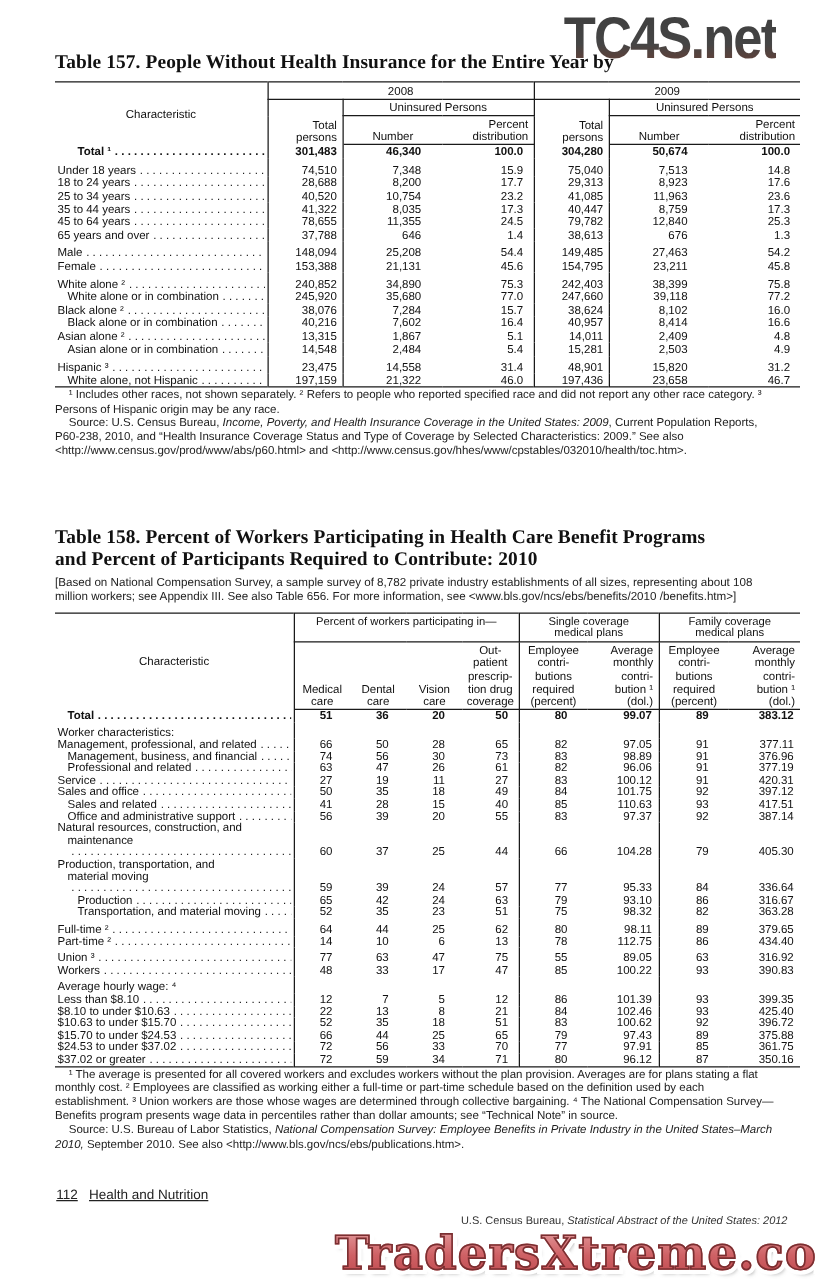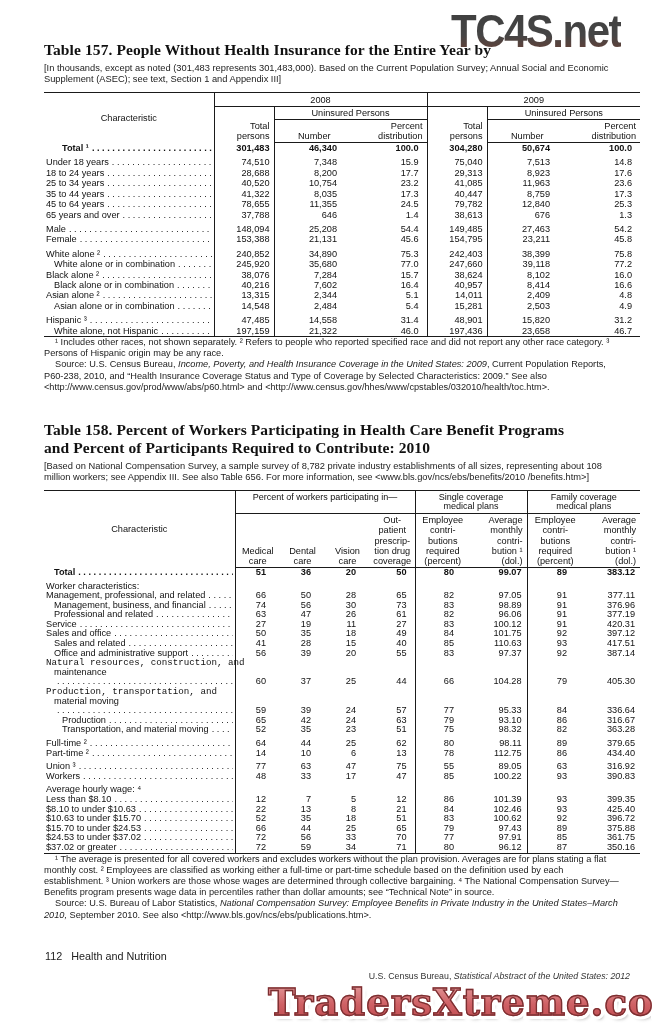--- a/index.html
+++ b/index.html
@@ -24,21 +24,21 @@
   th.grp{text-align:center;padding:2px 0 1px;vertical-align:top;font-size:9.0px;}
   th.ctr{text-align:center;}
   th.rgt{text-align:right;padding-right:4px;}
   td{padding:0 2px;vertical-align:bottom;}
   .t157 td{line-height:10.4px;}
   .t158 td{line-height:9.6px;}
   td.num{text-align:right;white-space:nowrap;}
   tr.bold td{font-weight:700;}
   tr.gap td{padding-top:4px;}
   td.lbl{padding-left:2px;}
-  .wrap1{white-space:nowrap;font-family:Liberation Mono, monospace;}
+  .wrap1{white-space:nowrap;}
   .lline{display:flex;}
   .lline>span:first-child{white-space:nowrap;}
   .leader{flex:1;overflow:hidden;white-space:nowrap;margin-left:3px;min-width:6px;color:#111;}
   .leader::before{content:". . . . . . . . . . . . . . . . . . . . . . . . . . . . . . . . . . . . . . . . . . . . . . . . . . . . . . . . . . . . . . . .";}
   .ind1 .lline{padding-left:8px;}
   .ind2 .lline{padding-left:16px;}
   .cont{padding-left:8px;flex-direction:column;}
   
   .t157 tbody td:nth-child(1){border-right:1px solid #1a1a1a;}
   .t157 tbody td:nth-child(2){border-right:1px solid #1a1a1a;padding-right:4px;}
@@ -52,21 +52,21 @@
   .t158 tbody td:nth-child(2),.t158 tbody td:nth-child(3),.t158 tbody td:nth-child(4){padding-right:14px;}
   .t158 tbody td:nth-child(5){border-right:1px solid #1a1a1a;padding-right:8px;}
   .t158 tbody td:nth-child(6),.t158 tbody td:nth-child(8){padding-right:16px;}
   .t158 tbody td:nth-child(7){border-right:1px solid #1a1a1a;padding-right:5px;}
   .t158 tbody td:nth-child(9){padding-right:5px;}
   
   .fnote{font-size:9.2px;line-height:1.22;color:#222;margin-top:0;max-width:576px;}
   .fnote p{margin:0;text-indent:11px;}
   .it{font-style:italic;}
   
-  .footer-left{position:absolute;left:45px;top:950px;font-size:10.8px;color:#222;}
+  .footer-left{position:absolute;left:45px;top:950px;font-size:10.8px;color:#222;text-decoration:underline;}
   .footer-left .pg{margin-right:9px;}
   .credit{position:absolute;right:22px;top:971px;font-size:8.8px;color:#333;}
   
   .wm{position:absolute;font-family:"DejaVu Serif",serif;font-weight:700;pointer-events:none;}
   .wm .layer{position:absolute;left:0;top:0;white-space:nowrap;}
   .wm-tc4s{position:absolute;left:451px;top:4px;z-index:9;
      font-family:"Liberation Sans",sans-serif;font-weight:800;font-size:42px;letter-spacing:-1.5px;
      transform:scaleY(1.12);transform-origin:top left;
      background:linear-gradient(#3f3f3f 10%,#454545 58%,#5a423c 78%,#8a5a4e 100%);
      -webkit-background-clip:text;background-clip:text;color:transparent;}
@@ -87,21 +87,20 @@
 <body>
 
 <div class="page">
 
   <div class="wm-tc4s">TC4S.net</div>
 
   <div class="block" style="top:41px;">
     <div class="tbl-title">
       <div>Table 157. People Without Health Insurance for the Entire Year by</div>
     </div>
-    <div class="bracket-note">[In thousands, except as noted (301,483 represents 301,483,000). Based on the Current Population Survey; Annual Social and Economic Supplement (ASEC); see text, Section 1 and Appendix III]</div>
 
     <table class="t157">
       <colgroup>
         <col style="width:170px">
           <col style="width:60px">
           <col style="width:80px">
           <col style="width:73px">
         <col style="width:60px">
           <col style="width:80px">
           <col style="width:73px">
@@ -313,21 +312,21 @@
             <td class="num">16.6</td>
           </tr>
           <tr>
             <td class="lbl ind0">
               <div class="lline">
                 <span>Asian alone ²</span>
                 <span class="leader"></span>
               </div>
             </td>
             <td class="num">13,315</td>
-            <td class="num">2,344</td>
+            <td class="num">1,867</td>
             <td class="num">5.1</td>
             <td class="num">14,011</td>
             <td class="num">2,409</td>
             <td class="num">4.8</td>
           </tr>
           <tr>
             <td class="lbl ind1">
               <div class="lline">
                 <span>Asian alone or in combination</span>
                 <span class="leader"></span>
@@ -340,21 +339,21 @@
             <td class="num">2,503</td>
             <td class="num">4.9</td>
           </tr>
           <tr class="gap">
             <td class="lbl ind0">
               <div class="lline">
                 <span>Hispanic ³</span>
                 <span class="leader"></span>
               </div>
             </td>
-            <td class="num">47,485</td>
+            <td class="num">23,475</td>
             <td class="num">14,558</td>
             <td class="num">31.4</td>
             <td class="num">48,901</td>
             <td class="num">15,820</td>
             <td class="num">31.2</td>
           </tr>
           <tr>
             <td class="lbl ind1">
               <div class="lline">
                 <span>White alone, not Hispanic</span>

